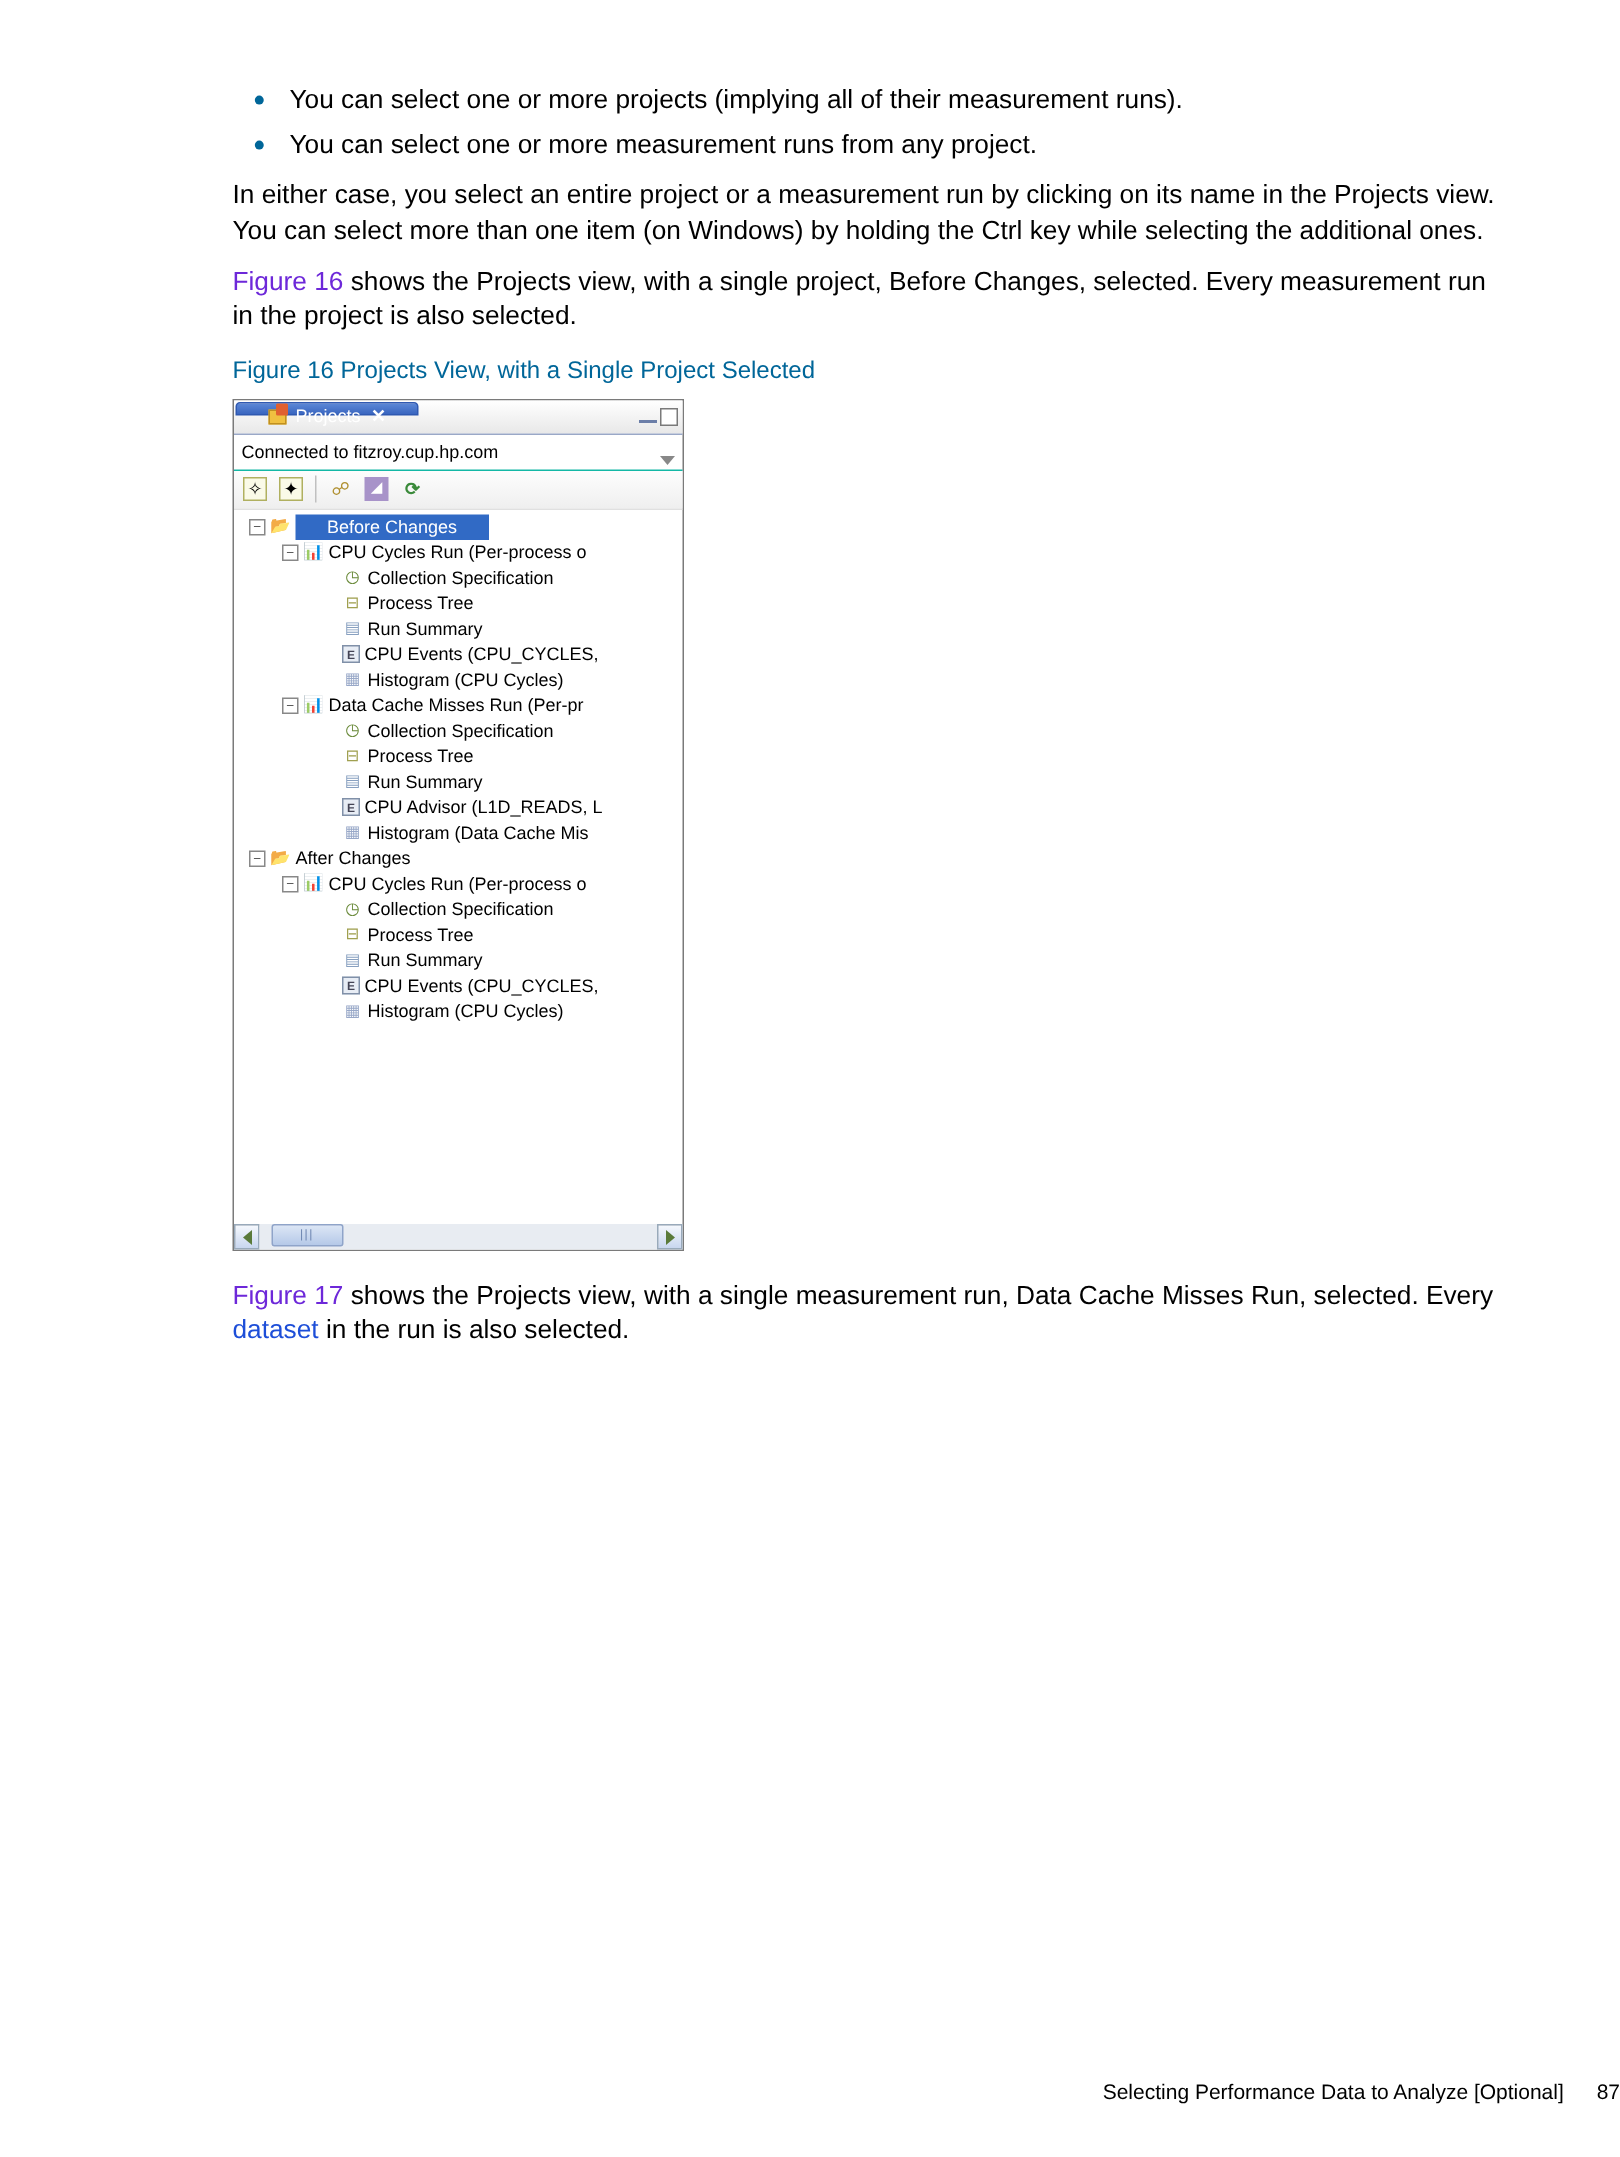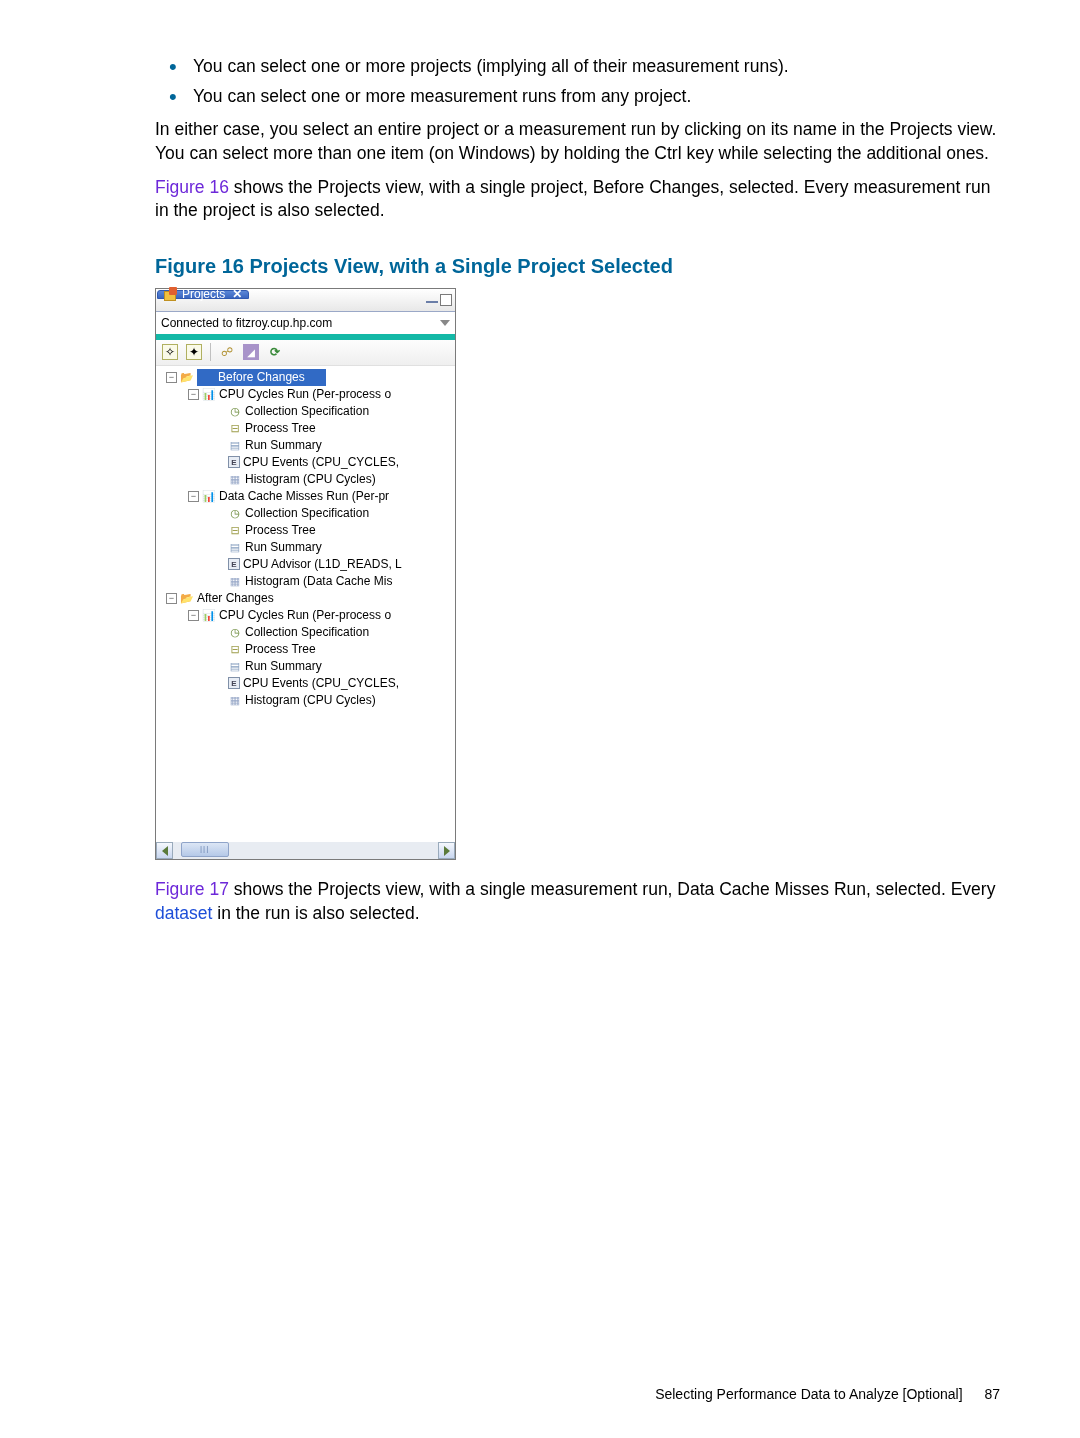--- a/index.html
+++ b/index.html
@@ -3,30 +3,30 @@
 <meta charset="utf-8">
 <style>
   *{box-sizing:border-box;margin:0;padding:0}
   body{font-family:Arial,Helvetica,sans-serif;width:1080px;height:1438px;background:#fff;color:#000;position:relative}
   .page{padding:55px 78px 0 155px;font-size:17.5px;line-height:1.35}
   .para{margin-bottom:10px}
   ul.bl{list-style:none;padding-left:38px;margin-bottom:10px}
   ul.bl li{position:relative;margin-bottom:6px}
   ul.bl li::before{content:"•";color:#006699;font-size:22px;position:absolute;left:-24px;top:-3px}
   .figlink{color:#6d28d9}
-  .figcap{color:#006699;font-weight:bold;font-size:20px;margin-top:30px;margin-bottom:8px}
+  .figcap{color:#006699;font-weight:normal;font-size:16px;margin-top:14px;margin-bottom:8px}
   .panel{width:301px;border:1px solid #7a7a7a;background:#fff;font-family:Tahoma,Arial,sans-serif;font-size:12px;color:#000;margin-bottom:18px}
   .tabrow{height:23px;background:linear-gradient(#fff,#e8e8e8);display:flex;align-items:stretch;border-bottom:1px solid #9aa8c7}
-  .tab{display:flex;align-items:center;gap:4px;background:linear-gradient(#5b87d6,#3a66c0);color:#fff;padding:0 6px;border:1px solid #2f59b1;border-top-left-radius:3px;border-top-right-radius:3px;margin:1px 0 12px 1px}
+  .tab{display:flex;gap:4px;background:linear-gradient(#5b87d6,#3a66c0);color:#fff;padding:0 21px;border:1px solid #2f59b1;border-top-left-radius:3px;border-top-right-radius:3px;margin:1px 0 12px 1px}
   .tab-x{font-weight:bold;color:#fff;margin-left:3px}
   .tab-spacer{flex:1}
   .tab-ctrl{display:flex;align-items:center;padding-right:3px;gap:2px}
   .tab-ctrl .sq{width:12px;height:12px;border:1px solid #7a7a7a;background:#fff}
   .tab-ctrl .mn{width:12px;height:2px;background:#6b7ea8;margin-top:5px}
-  .connrow{padding:3px 5px;border-bottom:6px solid #14b8a6;display:flex;align-items:center;justify-content:space-between}
+  .connrow{padding:3px 5px;border-bottom:1px solid #14b8a6;display:flex;align-items:flex-end;justify-content:space-between}
   .dntri{width:0;height:0;border-left:5px solid transparent;border-right:5px solid transparent;border-top:6px solid #888}
   .tbrow{height:26px;display:flex;align-items:center;gap:8px;padding:0 6px;border-bottom:1px solid #e0e0e0;background:linear-gradient(#fdfdfd,#efefef)}
   .tbrow .sep{width:1px;height:18px;background:#c0c0c0}
   .ico{width:16px;height:16px;display:flex;align-items:center;justify-content:center;font-size:12px}
   .tree{padding:3px 0 6px 4px;overflow:hidden;height:476px}
   .node{white-space:nowrap;display:flex;align-items:center;height:17px;line-height:17px}
   .exp{width:11px;height:11px;border:1px solid #888;color:#555;font-size:9px;text-align:center;line-height:9px;background:#fff;margin-right:3px}
   .ind{display:inline-block}
   .nic{width:14px;height:14px;margin-right:3px;display:inline-flex;align-items:center;justify-content:center;font-size:11px}
   .ic-fold{color:#e6b028}
@@ -38,21 +38,21 @@
   .ic-grid{color:#98a8c8}
   .sel{background:#316ac5;color:#fff;padding:0 21px}
   .scrollrow{height:17px;background:#efefef;border-top:1px solid #d0d0d0;display:flex;align-items:center}
   .sbtn{width:17px;height:17px;background:linear-gradient(#f5f8fd,#c8d6ef);border:1px solid #9ab;display:flex;align-items:center;justify-content:center}
   .strack{flex:1;background:#e8ecf2;height:17px;position:relative}
   .sthumb{position:absolute;left:8px;top:0;width:48px;height:15px;background:linear-gradient(#dce6f5,#b5c9e8);border:1px solid #8fa4c9;border-radius:2px}
   .sthumb::after{content:"|||";position:absolute;top:1px;left:18px;font-size:8px;color:#6b84b0;letter-spacing:1px}
   .arrl{width:0;height:0;border-top:5px solid transparent;border-bottom:5px solid transparent;border-right:6px solid #5a7a3a}
   .arrr{width:0;height:0;border-top:5px solid transparent;border-bottom:5px solid transparent;border-left:6px solid #5a7a3a}
   .glossary{color:#1d4ed8}
-  .footer{position:absolute;bottom:36px;left:0;width:1080px;text-align:right;padding-right:80px;font-size:14px}
+  .footer{position:absolute;bottom:36px;left:0;width:1080px;text-align:right;font-size:14px}
   .footer .pg{margin-left:18px}
   .proj-ico{width:14px;height:14px;display:inline-block;position:relative}
   .proj-ico::before{content:"";position:absolute;top:4px;left:0;width:10px;height:8px;background:#f0c040;border:1px solid #c09020}
   .proj-ico::after{content:"";position:absolute;top:0;left:5px;width:8px;height:8px;background:#e06030;border-radius:1px}
   .ti1{border:1px solid #b0b060;background:#fafae8}
   .ti2{background:#a893c9}
   .refresh{color:#3a8a3a;font-weight:bold}
 </style>
 </head>
 <body>

